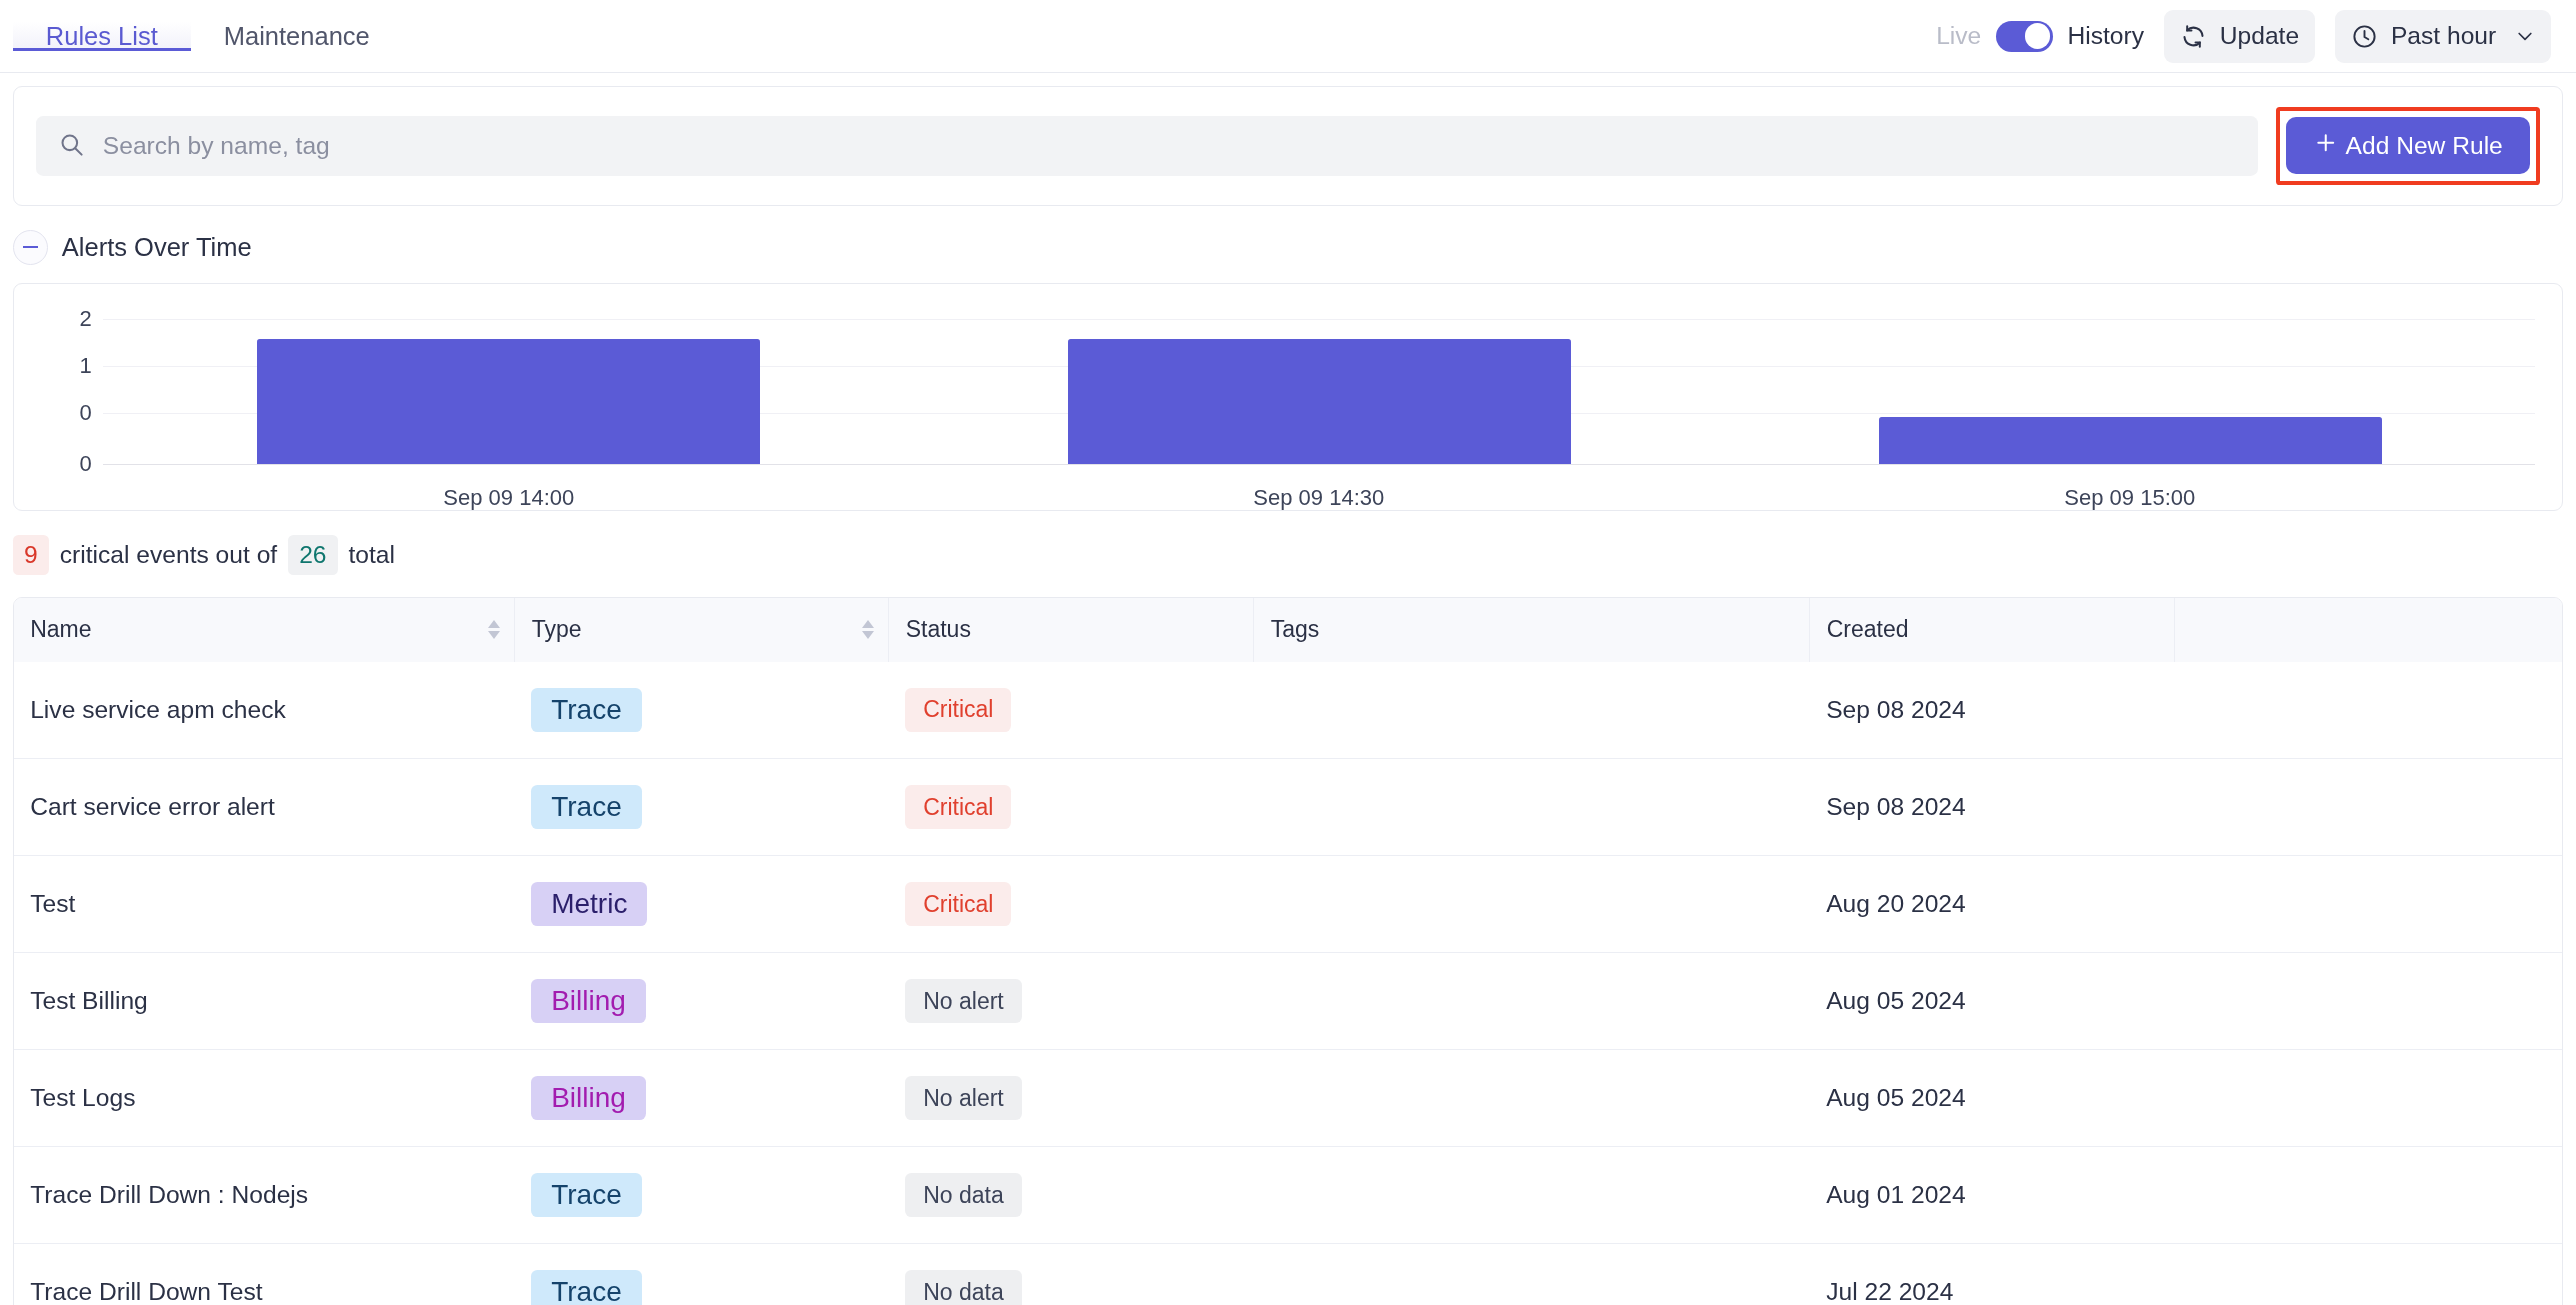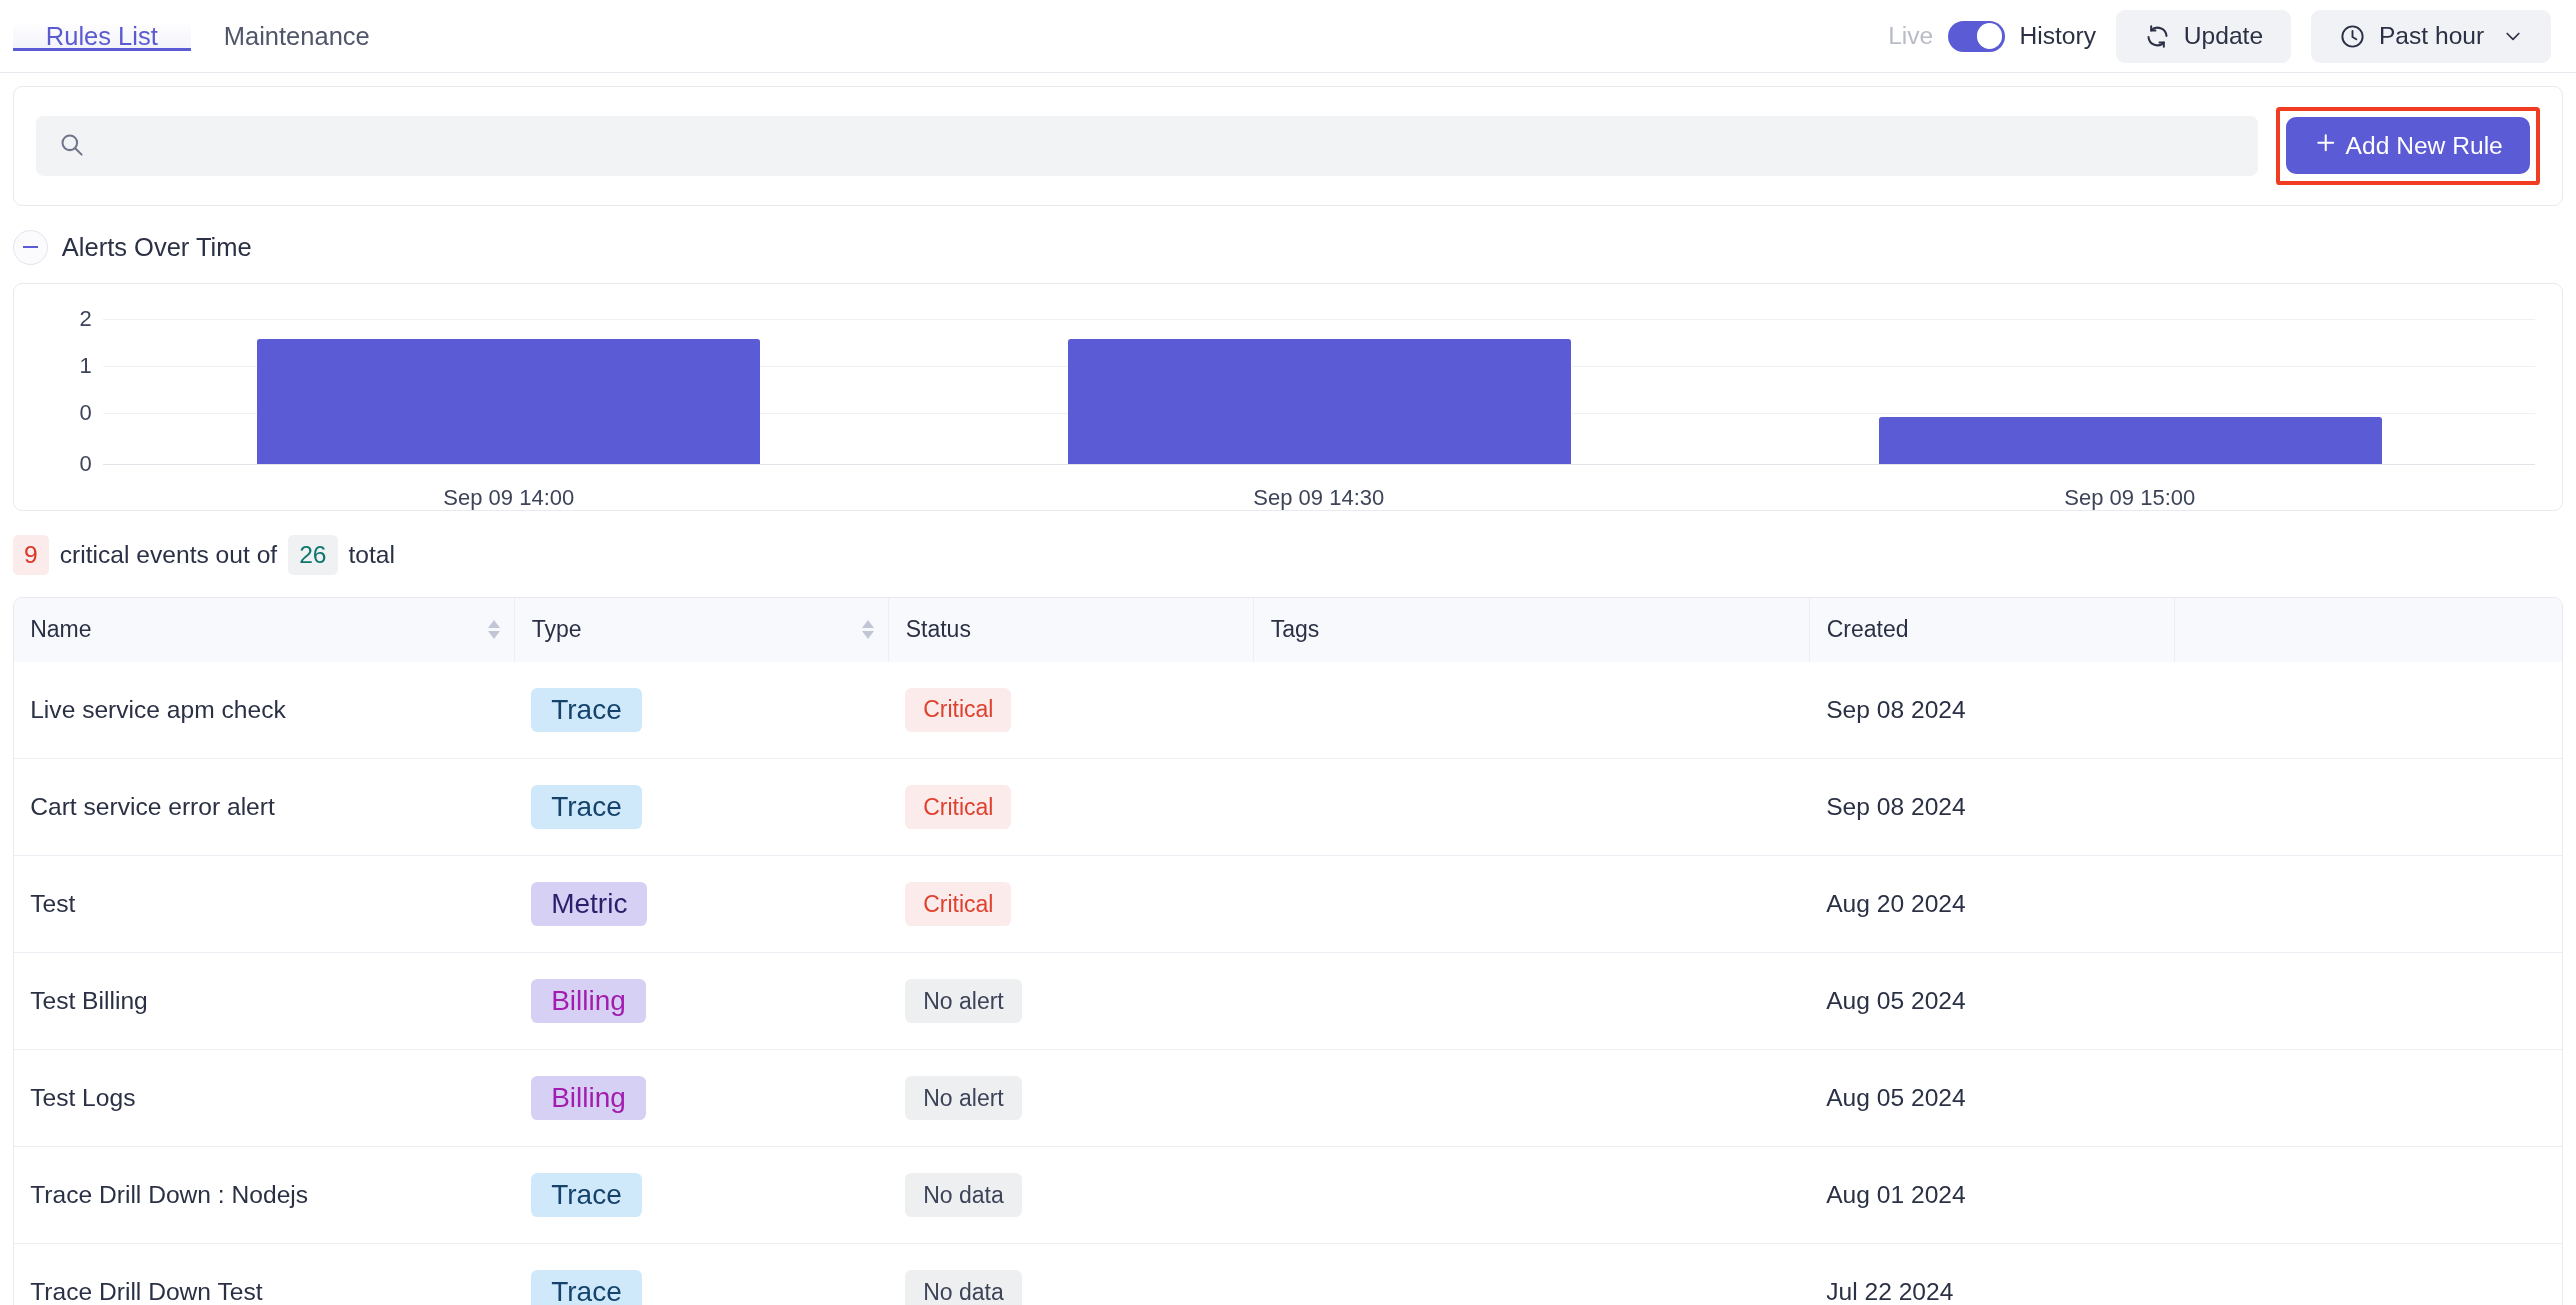--- a/index.html
+++ b/index.html
@@ -52,21 +52,21 @@
     flex: 0 0 auto;
   }
   .toggle .knob {
     position: absolute; top: 2.7px; right: 2.7px;
     width: 25.5px; height: 25.5px; border-radius: 50%;
     background: #ffffff;
   }
 
   .pillbtn {
     display: flex; align-items: center; gap: 12.8px;
-    height: 53px; padding: 0 28px;
+    height: 53px; padding: 0 16px;
     border-radius: 9px; background: #f1f2f5;
     font-size: 24.6px; color: #2b3145;
     cursor: pointer; border: none;
     font-family: "Liberation Sans", sans-serif;
   }
   .pillbtn svg { display: block; }
   .chev { margin-left: 5.5px; }
 
   
   .panel {
@@ -285,20 +285,21 @@
 
 <div class="panel">
   <div class="searchrow">
     <div class="searchbox">
       <span>
         <svg width="27" height="27" viewBox="0 0 24 24" fill="none" stroke="#70748a" stroke-width="1.8" stroke-linecap="round">
           <circle cx="10.5" cy="10.5" r="6.5"></circle>
           <path d="M15.5 15.5L21 21"></path>
         </svg>
       </span>
+      <input type="text" placeholder="Search by name, tag" style="">
     </div>
     <div class="addwrap">
       <button class="addbtn">
         <span>
           <svg width="25.5" height="25.5" viewBox="0 0 24 24" fill="none" stroke="#ffffff" stroke-width="1.9" stroke-linecap="round">
             <path d="M12 5v14M5 12h14"></path>
           </svg>
         </span>
         <span>Add New Rule</span>
       </button>

